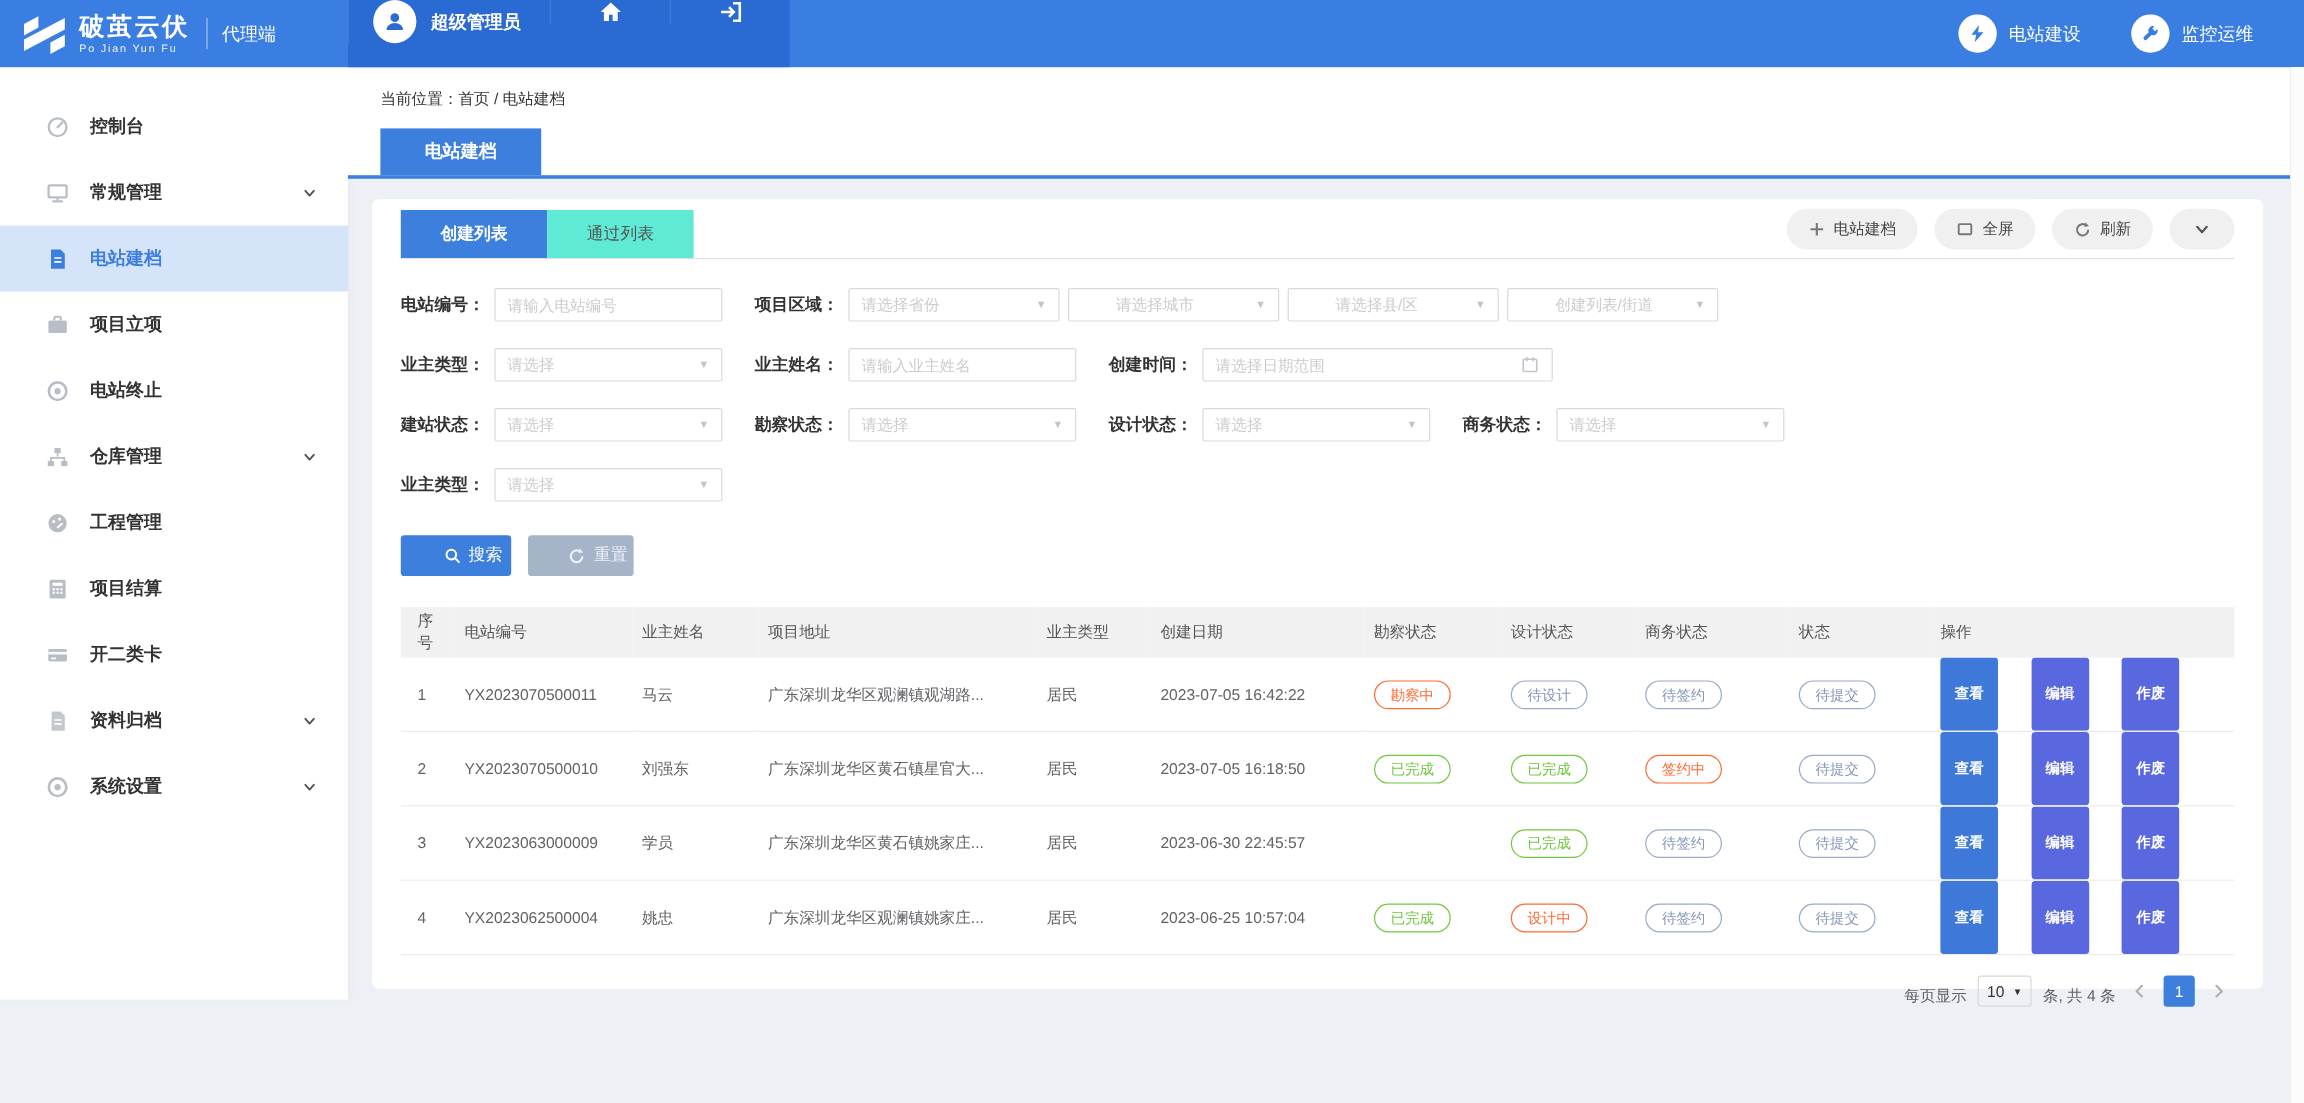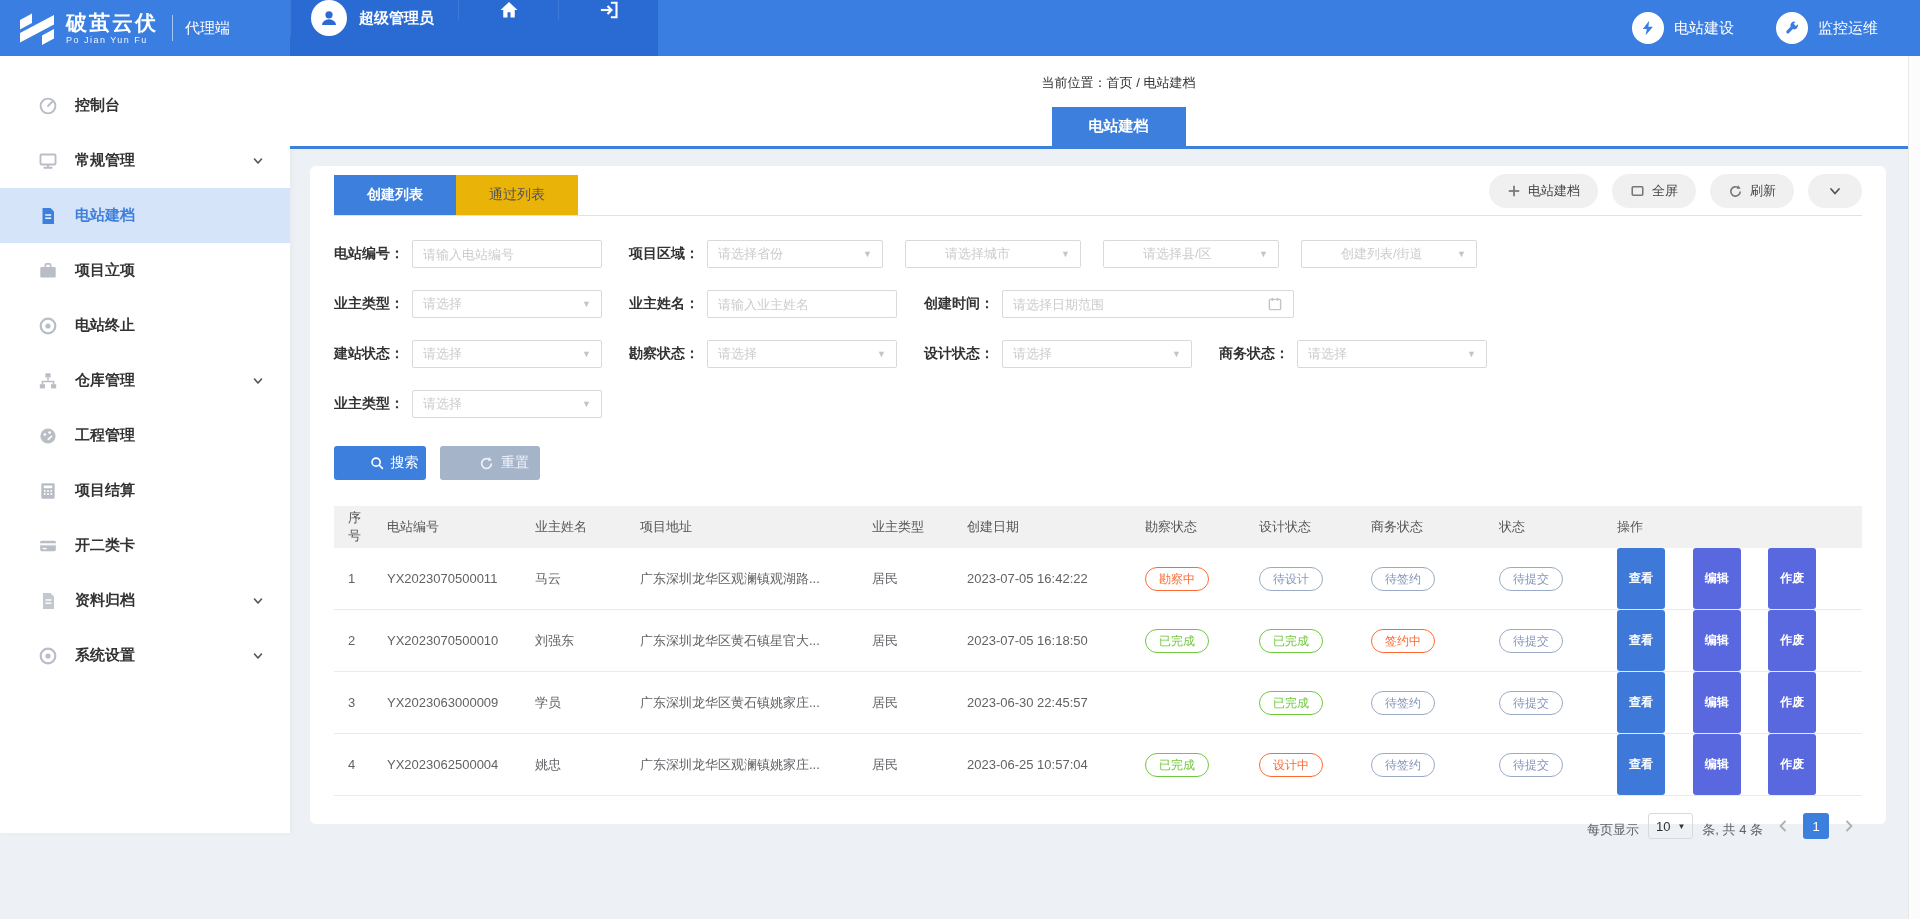--- a/index.html
+++ b/index.html
@@ -28,60 +28,60 @@
   .app-body { display:flex; align-items:flex-start; height:863px; }
   .sidebar { width:290px; background:#fff; height:777px; padding-top:22px; box-shadow:2px 0 6px rgba(0,0,0,.03); }
   .side-item { height:55px; display:flex; align-items:center; padding:0 26px 0 38px; cursor:pointer; }
   .side-item .s-icon { width:20px; height:20px; margin-right:17px; color:#b9bdc6; flex:0 0 auto; }
   .side-item .label { font-size:15px; font-weight:700; color:#333; }
   .side-item .chev { margin-left:auto; color:#555; display:flex; }
   .side-item.active { background:#d6e4f9; }
   .side-item.active .label, .side-item.active .s-icon { color:#3d7fdd; }
 
   .main { flex:1; min-width:0; }
-  .topbar { background:#fff; border-bottom:3px solid #3d7fdd;text-align:center; }
+  .topbar { background:#fff; border-bottom:3px solid #3d7fdd; }
   .breadcrumb { padding:18px 0 15px 27px; font-size:13px; color:#333; }
   .breadcrumb a { color:#333; text-decoration:none; cursor:pointer; }
   .page-tab { display:inline-block; margin-left:27px; background:#3d7fdd; color:#fff; font-size:15px; font-weight:700;
     padding:10px 37px; cursor:pointer; }
 
   .content { padding:17px 34px 0 20px; }
   .card { background:#fff; border-radius:6px; height:658px; padding:8px 24px 0; position:relative; }
 
   
   .tab-row { display:flex; align-items:flex-end; border-bottom:1px solid #e2e2e2;justify-content:space-between; }
   .ftab { width:122px; text-align:center; font-size:14px; padding:11px 0; cursor:pointer; }
   .ftab.active { background:#3d7fdd; color:#fff; font-weight:700; }
-  .ftab.inactive { background:#eab308; color:#555; }
+  .ftab.inactive { background:#5eead4; color:#555; }
   .tr-spacer { flex:1; }
   .pill { display:flex; align-items:center; gap:7px; background:#f0f0f0; border-radius:17px; height:34px;
     padding:0 18px; font-size:13px; color:#444; margin:0 0 7px 14px; cursor:pointer; white-space:nowrap; }
   .pill.small { padding:0 20px; }
 
   
   .filters { padding-top:24px; }
   .f-row { display:flex; align-items:center; margin-bottom:22px; }
   .f-group { display:flex; align-items:center; }
   .f-group + .f-group { margin-left:27px; }
   .f-label { font-size:14px; font-weight:700; color:#333; margin-right:8px; white-space:nowrap; }
   .f-field { height:28px; border:1px solid #d9d9d9; border-radius:2px; background:#fff; display:flex; align-items:center;
     padding:0 10px; cursor:pointer; }
-  .f-field + .f-field { margin-left:22px;padding-left:39px; }
+  .f-field + .f-field { margin-left:7px;padding-left:39px; }
   .w190 { width:190px; } .w176 { width:176px; } .w292 { width:292px; }
   .ph { color:#ccc; font-size:13px; }
   .caret { margin-left:auto; color:#c0c4cc; font-size:9px; }
   .f-field input { border:none; outline:none; width:100%; font-size:13px; color:#333; font-family:inherit; background:transparent; }
   .f-field input::placeholder { color:#ccc; }
   .cal-ic { margin-left:auto; display:flex; }
 
   .btn-row { display:flex; margin:28px 0 26px; }
   .btn { height:34px; border:none; border-radius:3px; display:flex; align-items:center; justify-content:center;
     gap:7px; font-size:14px; cursor:pointer; font-family:inherit;padding-left:28px; }
   .btn-search { background:#3d7fdd; color:#fff; width:92px; }
-  .btn-reset { background:#a6b4c9; color:#eef2f8; width:100px; margin-left:14px; }
+  .btn-reset { background:#a6b4c9; color:#eef2f8; width:88px; margin-left:14px; }
 
   
   table { width:100%; border-collapse:collapse; font-size:13px; table-layout:fixed; }
   thead th { background:#f1f1f1; color:#555; font-weight:400; text-align:left; height:42px; padding:0 8px; }
   thead th:first-child { padding-left:14px; }
   tbody td { height:50px; border-bottom:1px solid #ebebeb; color:#606266; padding:0 8px; white-space:nowrap;
     overflow:hidden; text-overflow:ellipsis; }
   tbody td:first-child { padding-left:14px; }
   .badge { display:inline-block; border:1px solid; border-radius:999px; padding:3px 13px; font-size:12px; line-height:16px; }
   .badge.orange { color:#ff6a32; border-color:#ff6a32; }

